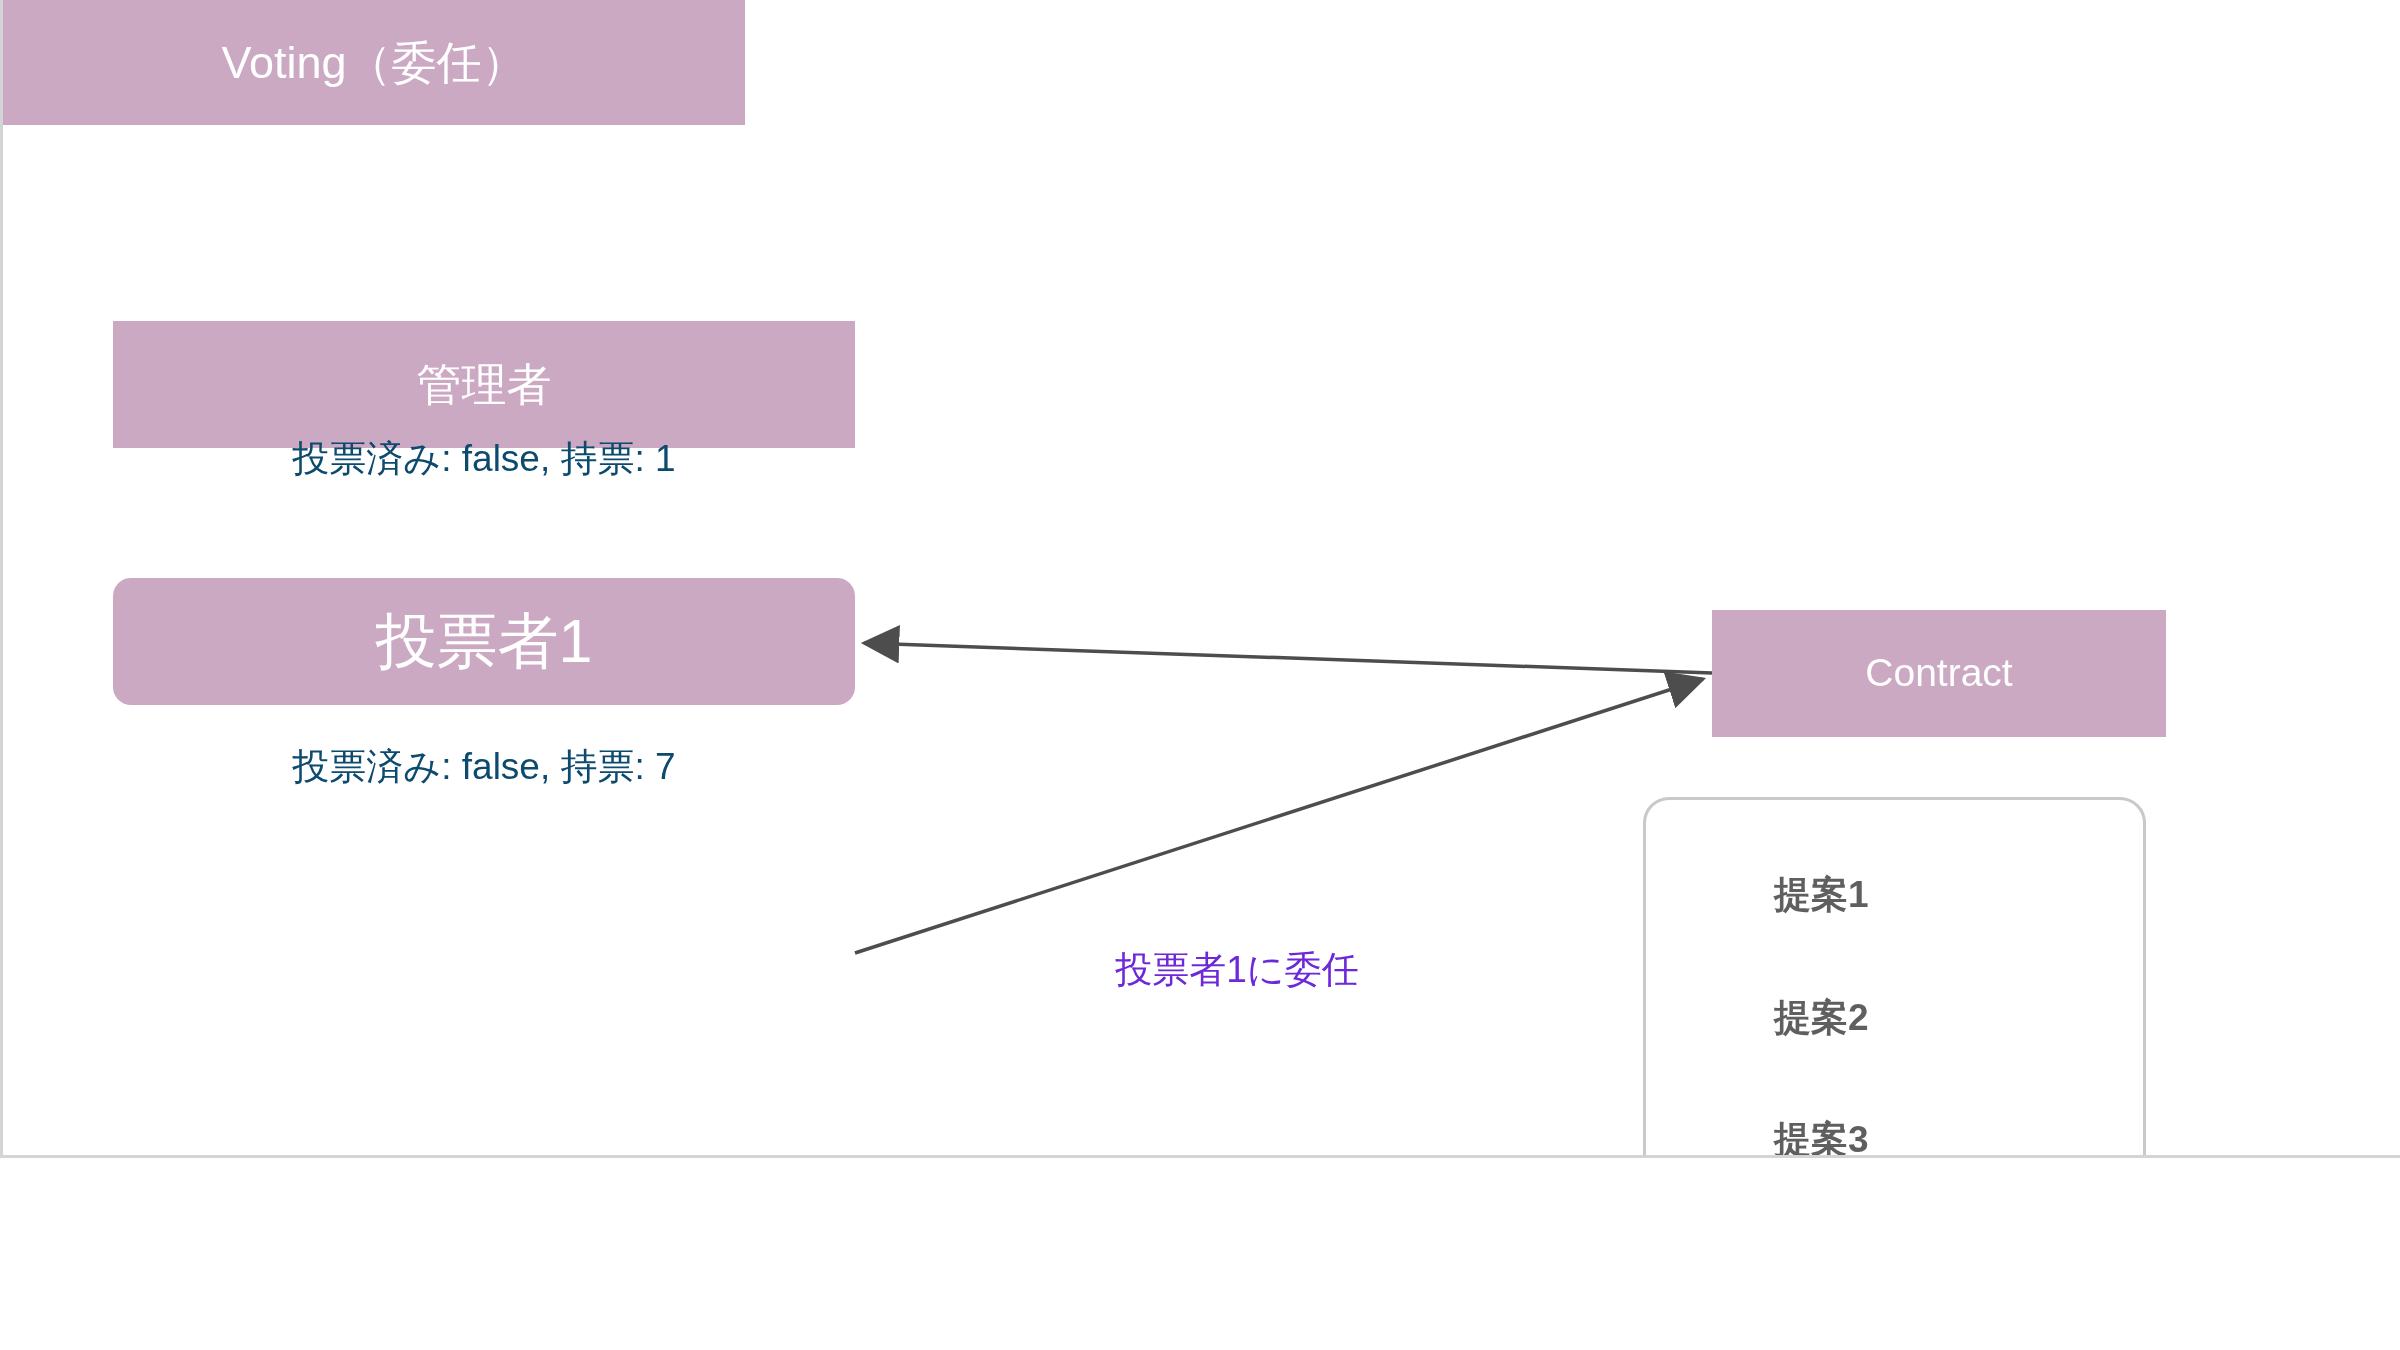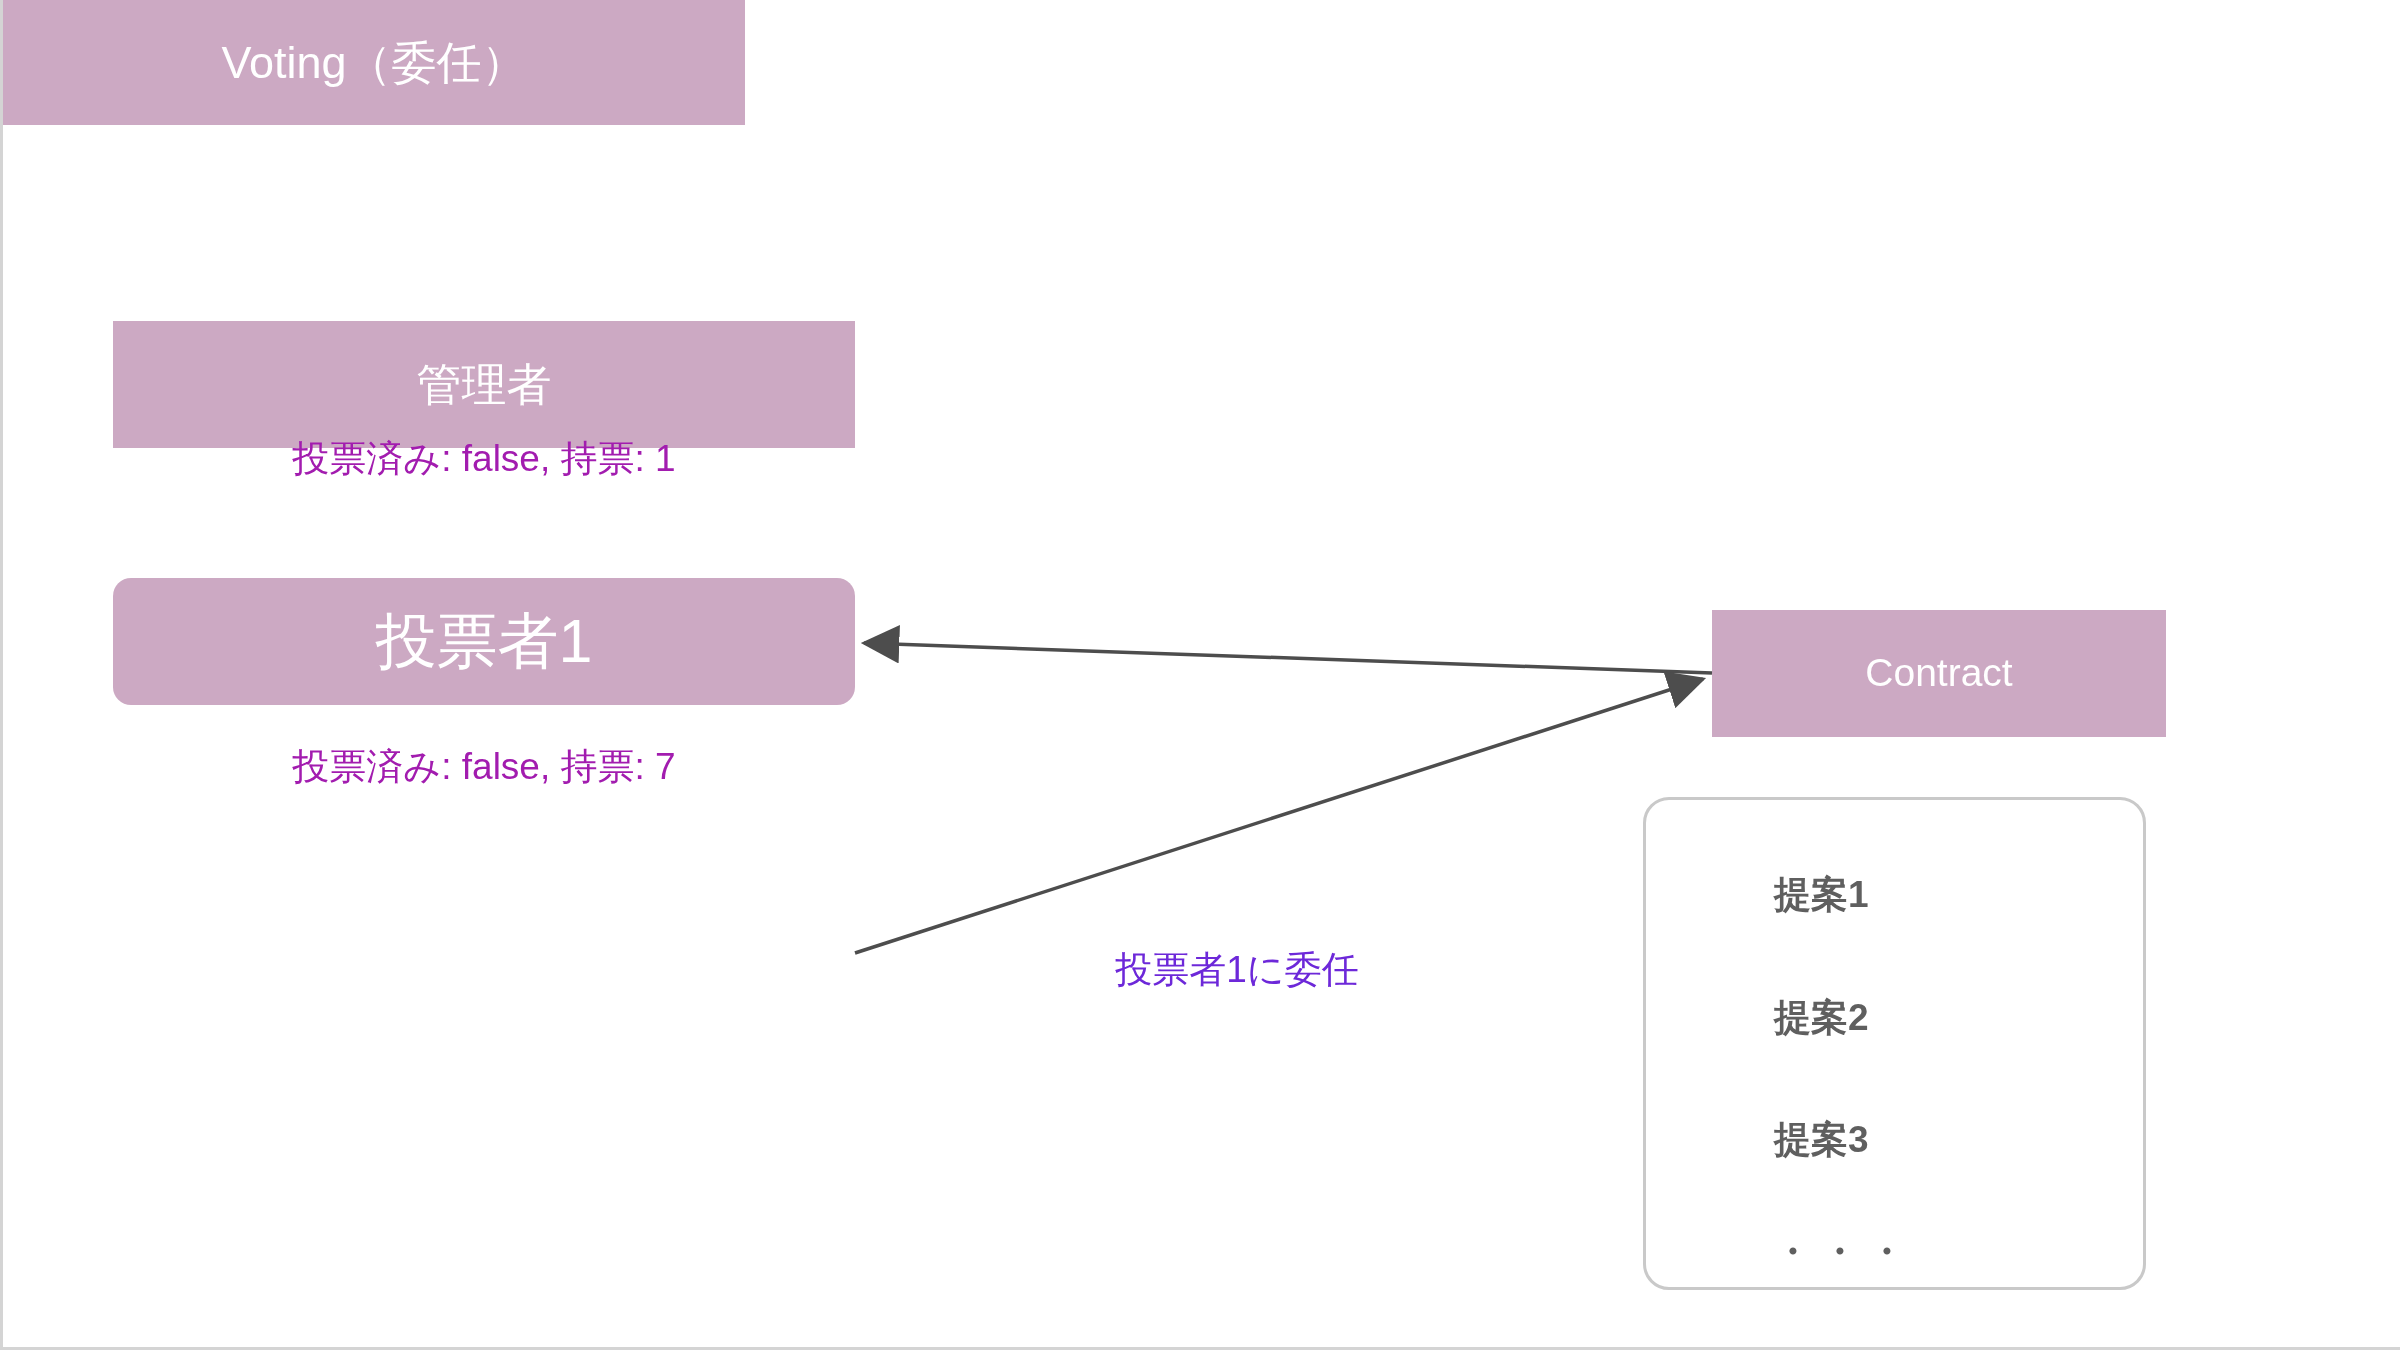--- a/index.html
+++ b/index.html
@@ -7,21 +7,21 @@
     margin: 0;
     padding: 0;
     background: #ffffff;
   }
   body {
     font-family: "Liberation Sans", "DejaVu Sans", sans-serif;
   }
   #canvas {
     position: relative;
     width: 2400px;
-    height: 1350px;
+    height: 1158px;
     background: #ffffff;
     overflow: hidden;
     border-left: 3px solid #d4d4d4;
     border-bottom: 3px solid #d4d4d4;
     box-sizing: border-box;
   }
   .pink-box {
     position: absolute;
     background: #cca9c3;
     color: #ffffff;
@@ -68,21 +68,21 @@
     top: 610px;
     width: 454px;
     height: 127px;
     font-size: 39px;
   }
   .status-line {
     position: absolute;
     left: 110px;
     width: 742px;
     text-align: center;
-    color: #a21caf;
+    color: #0c4a6e;
     font-size: 37px;
     line-height: 1.2;
     user-select: none;
   }
   #admin-status  { top: 437px; }
   #voter1-status { top: 745px; }
   #voter2-status { top: 1054px; }
 
   #proposals-box {
     position: absolute;

